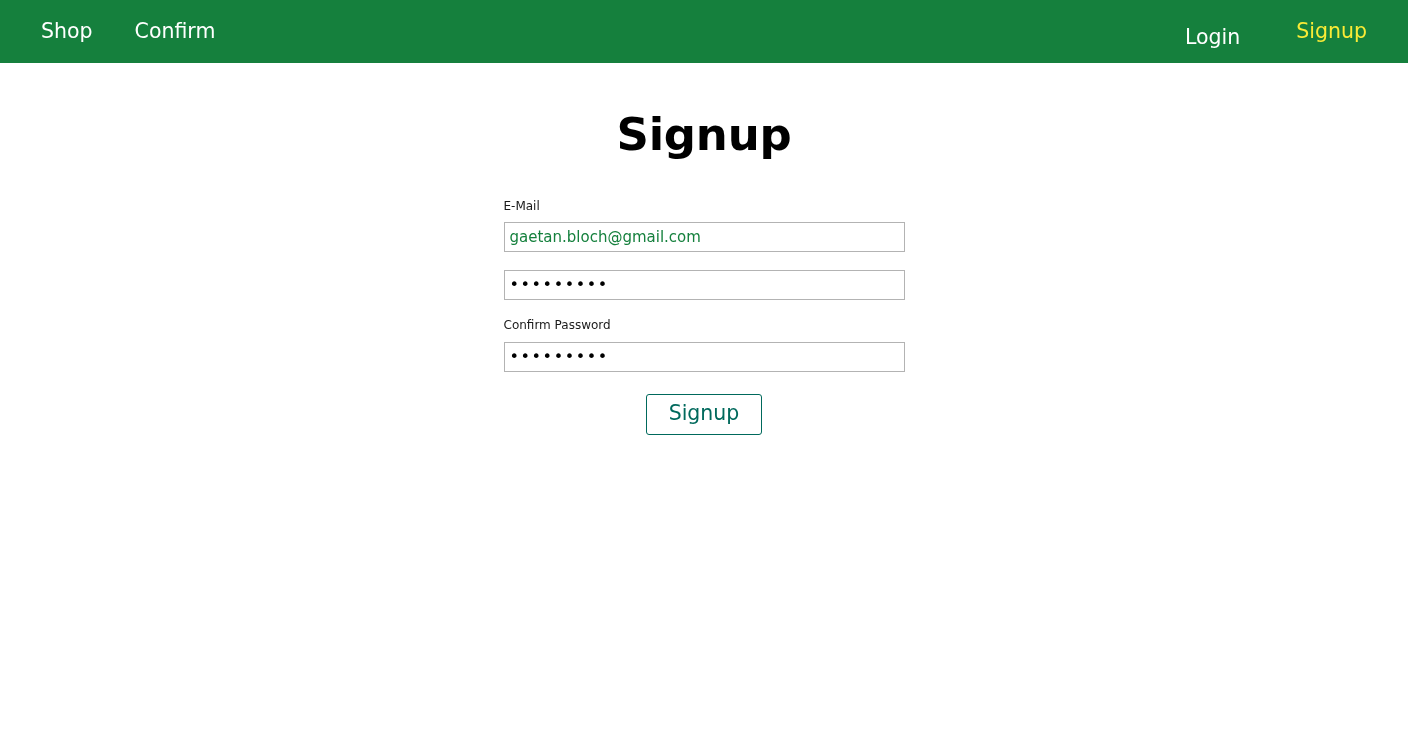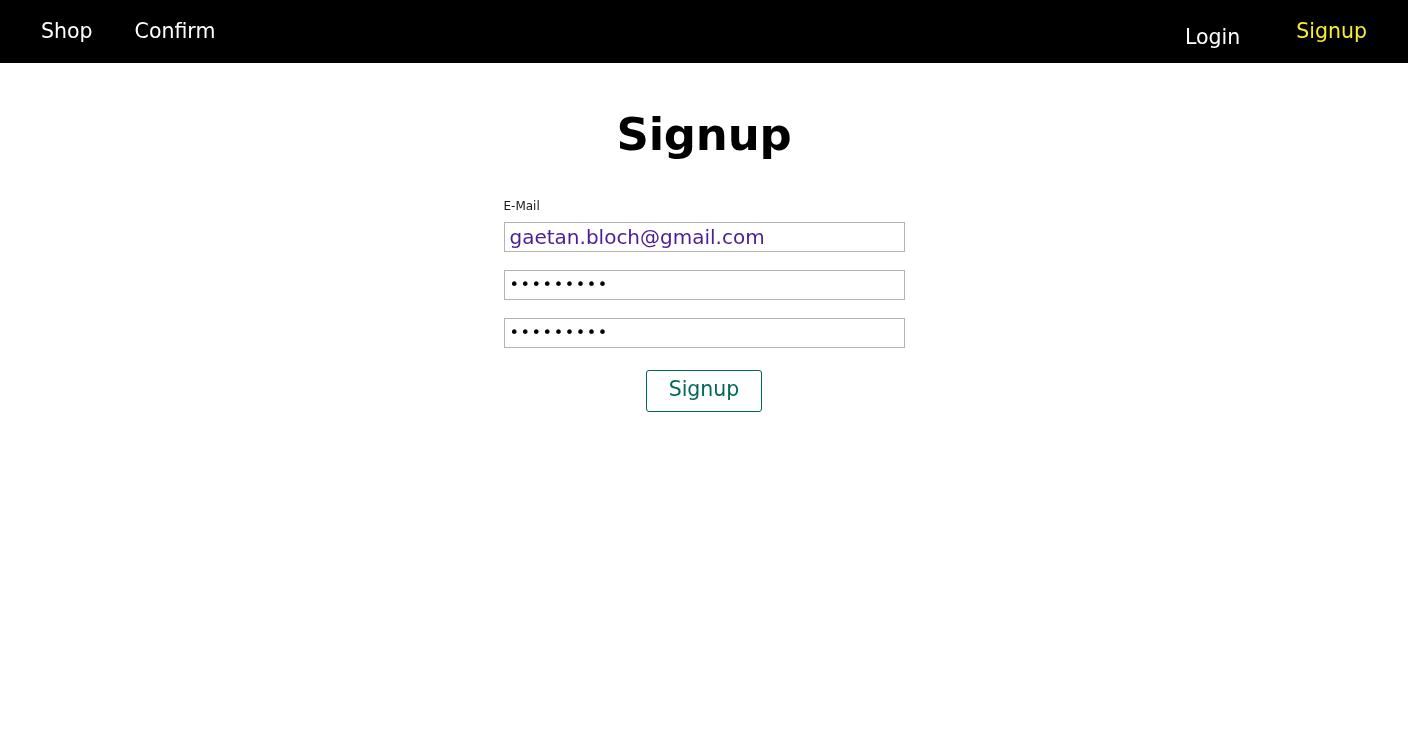--- a/index.html
+++ b/index.html
@@ -12,21 +12,21 @@
     height: 754px;
     background: #ffffff;
     font-family: "DejaVu Sans", "Liberation Sans", sans-serif;
     overflow: hidden;
   }
 
   
   .main-header {
     width: 100%;
     height: 63px;
-    background: #000000;
+    background: #15803d;
     display: flex;
     align-items: center;
     justify-content: space-between;
     padding: 16px 41px;
   }
   .nav-group {
     display: flex;
     align-items: center;
     list-style: none;
     margin: 0;
@@ -86,23 +86,23 @@
     margin-bottom: 9px;
     line-height: 1.2;
     font-family: "DejaVu Sans", "Liberation Sans", sans-serif;
   }
 
   .form-input {
     display: block;
     width: 401px;
     height: 30px;
     padding: 2px 5px 3px 5px;
-    font-size: 20px;
+    font-size: 15px;
     line-height: 1.2;
-    color: #4c1d95;
+    color: #15803d;
     background: #ffffff;
     border: 1px solid #b3b3b3;
     border-radius: 0;
     outline: none;
     font-family: "DejaVu Sans", "Liberation Sans", sans-serif;
   }
   .form-input.pw {
     font-size: 16px;
     letter-spacing: 1.6px;
     color: #000000;
@@ -159,20 +159,21 @@
     <div class="form-control">
       <label class="form-label" for="email">E-Mail</label>
       <input class="form-input" id="email" type="text" value="gaetan.bloch@gmail.com" style="">
     </div>
 
     <div class="form-control">
       <input class="form-input pw" id="password" type="text" value="•••••••••" style="">
     </div>
 
     <div class="form-control">
+      <label class="form-label" for="confirmPassword">Confirm Password</label>
       <input class="form-input pw" id="confirmPassword" type="text" value="•••••••••" style="">
     </div>
 
     <div class="form-actions">
       <button class="btn-signup" type="submit">Signup</button>
     </div>
 
   </form>
 </main>
 

